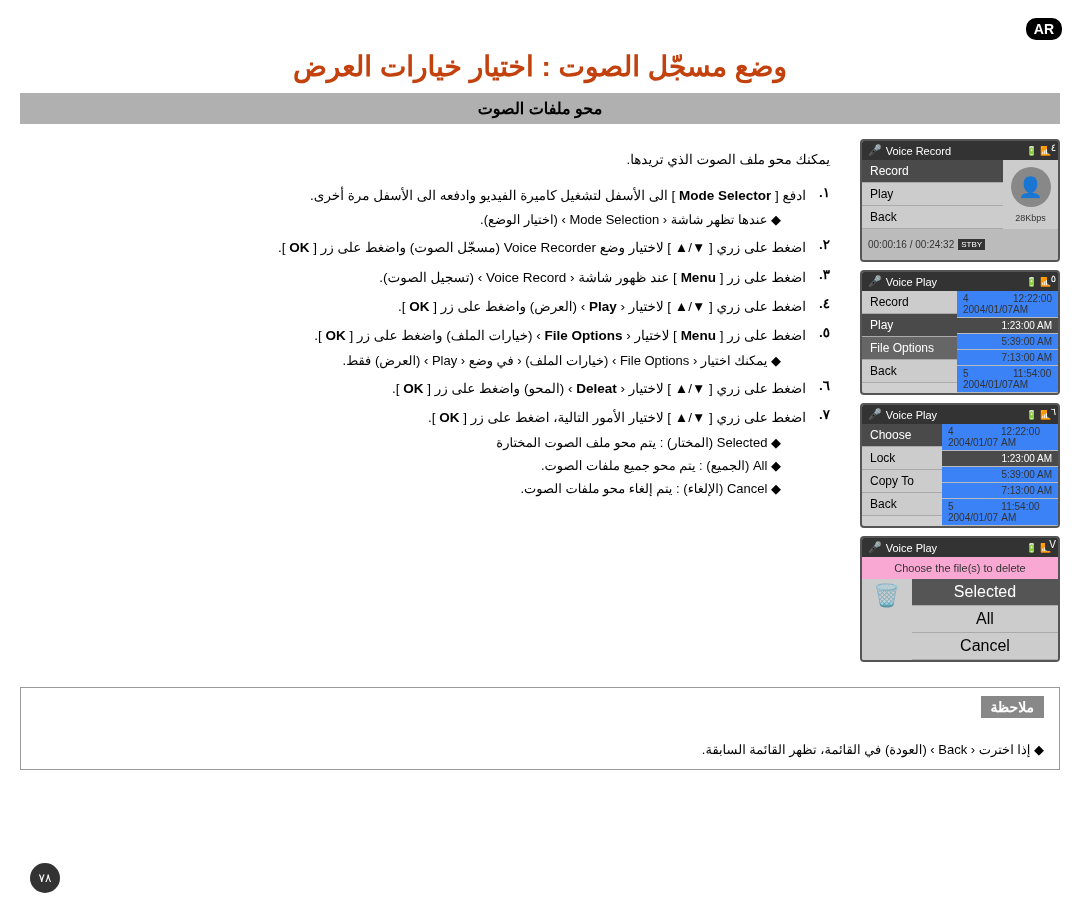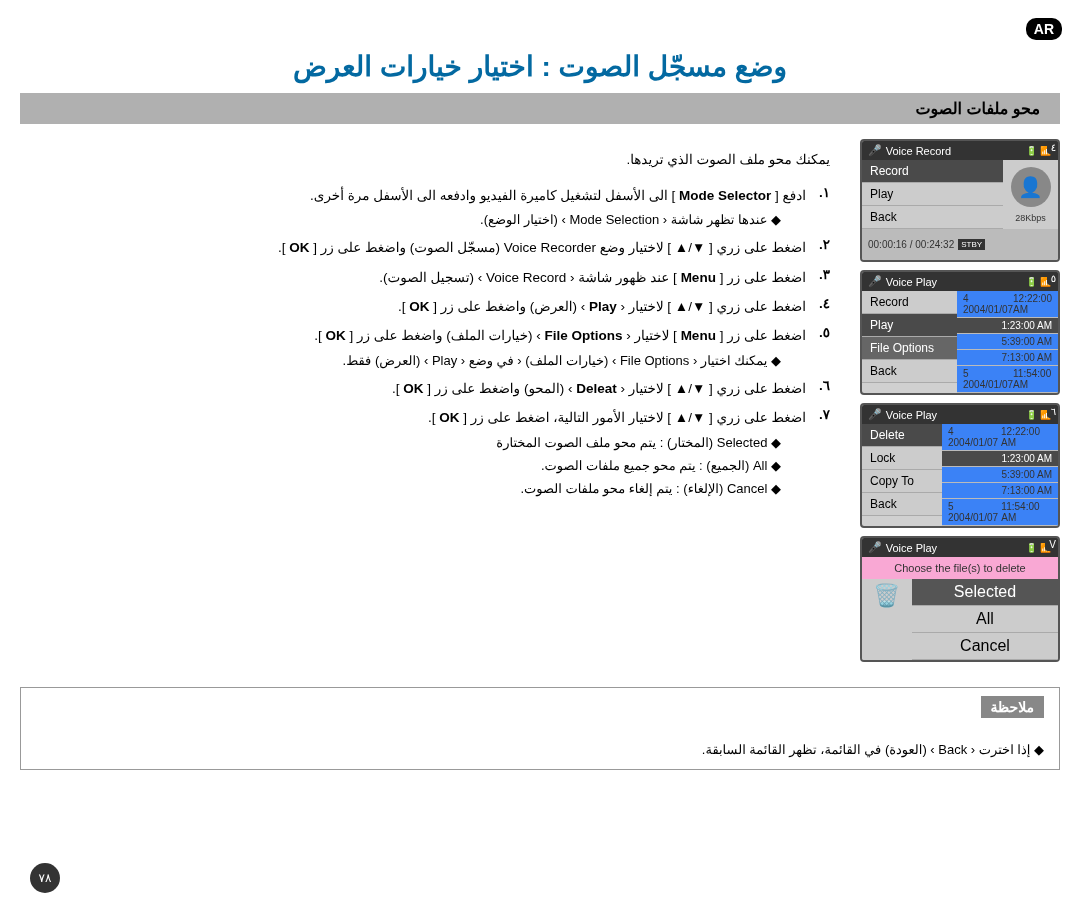--- a/index.html
+++ b/index.html
@@ -24,27 +24,27 @@
       padding: 3px 8px;
       border-radius: 10px;
     }
 
     
     .main-title {
       text-align: center;
       font-size: 28px;
       font-weight: bold;
       padding: 50px 40px 10px 40px;
-      color: #0369a1;
+      color: #c2410c;
     }
 
     
     .section-header {
       background: #b0b0b0;
-      text-align: right;
+      text-align: center;
       padding: 6px 20px;
       font-size: 16px;
       font-weight: bold;
       color: #000;
       margin: 0 20px;
     }
 
     
     .content-area {
       display: flex;
@@ -474,21 +474,21 @@
           <span>🎤</span>
           <span>Voice Play</span>
         </span>
         <span class="icons">
           <span>🔋</span>
           <span>📶</span>
         </span>
       </div>
       <div style="display:flex;">
         <div style="width:80px;">
-          <div class="menu-item active">Delete</div>
+          <div class="menu-item active">Choose</div>
           <div class="menu-item">Lock</div>
           <div class="menu-item">Copy To</div>
           <div class="menu-item">Back</div>
         </div>
         <div class="file-list" style="flex:1;">
           <div class="file-item">
               <span>4 2004/01/07</span>
               <span>12:22:00 AM</span>
             </div>
           <div class="file-item selected-file">

